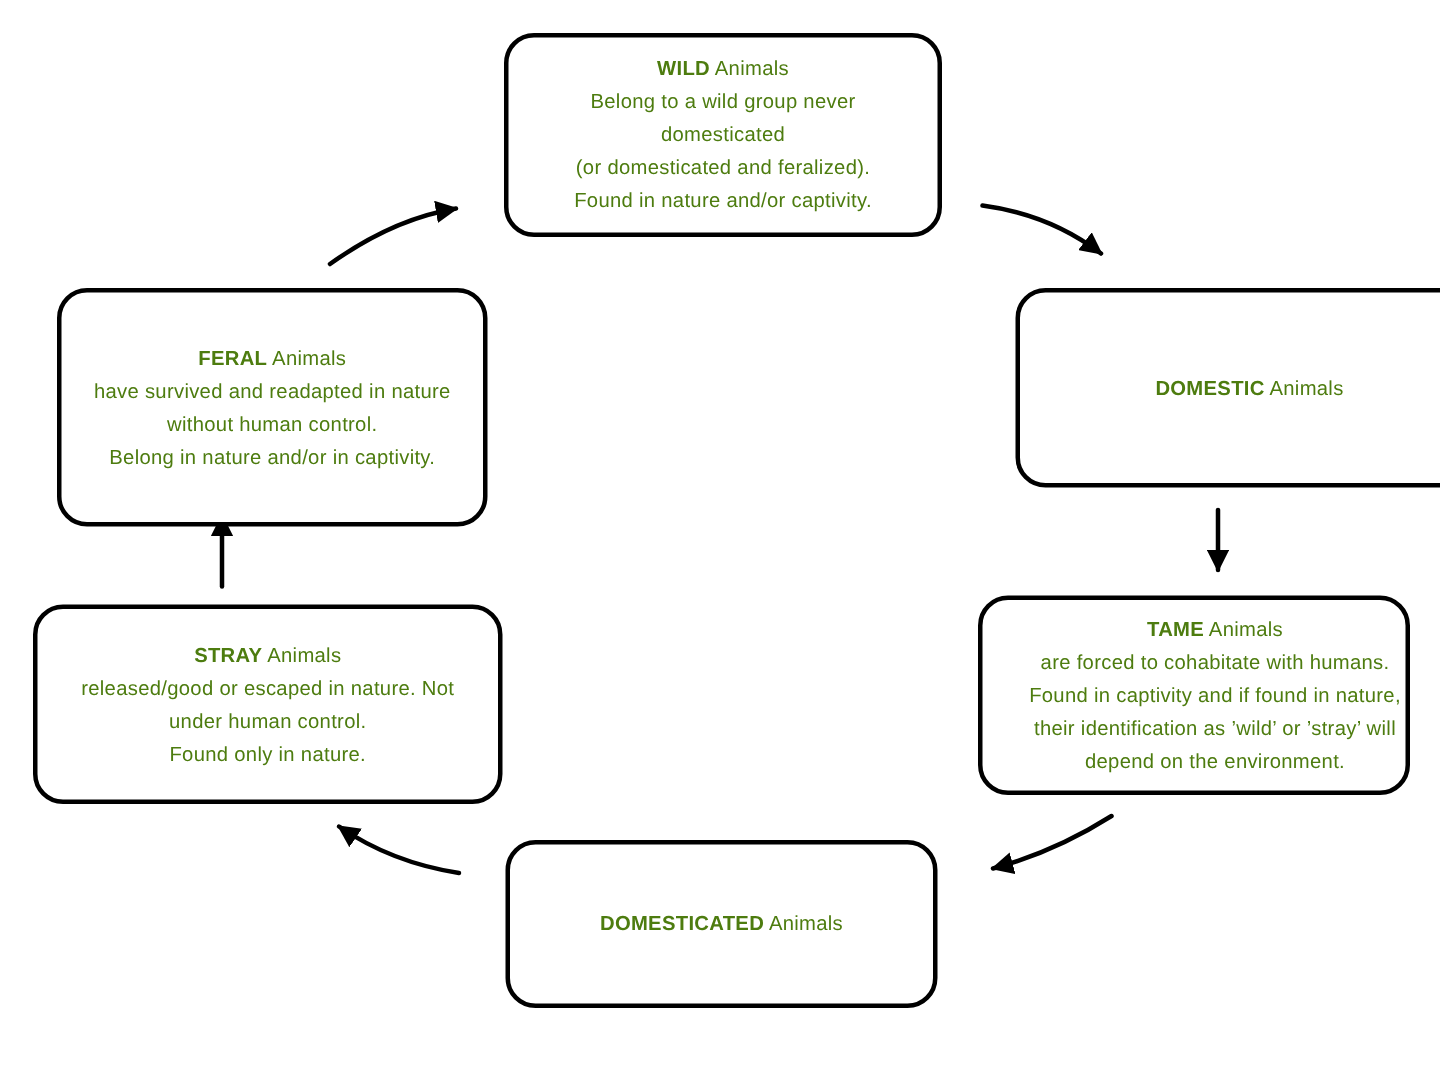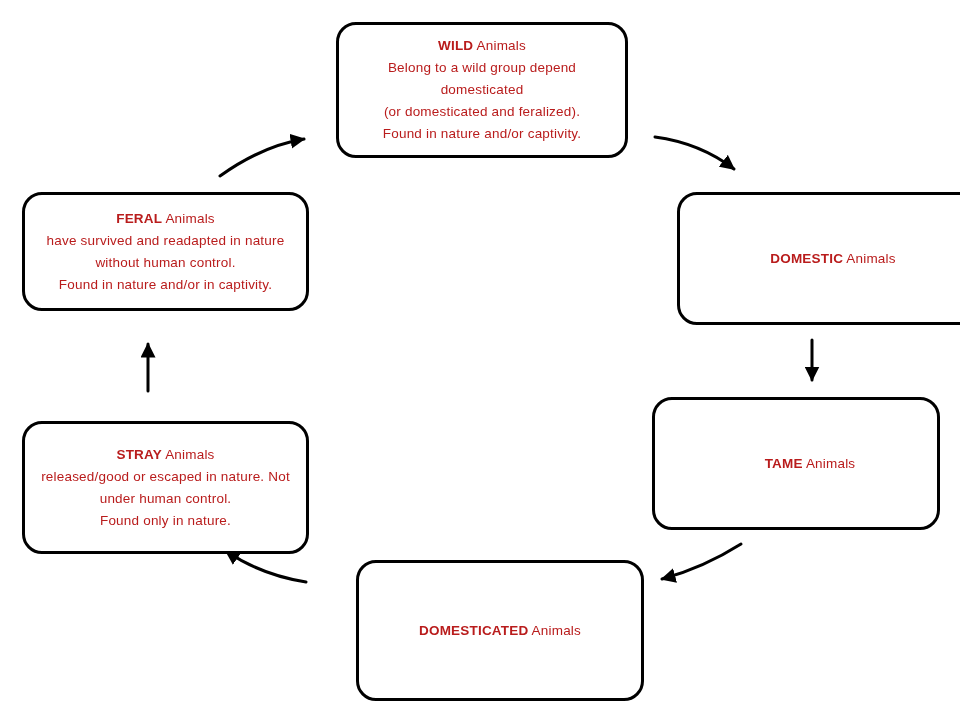--- a/index.html
+++ b/index.html
@@ -2,21 +2,21 @@
 <html><head>
 <meta charset="utf-8">
 <style>
   html, body { margin: 0; padding: 0; background: #ffffff; }
   .canvas {
     position: relative;
     width: 960px;
     height: 720px;
     background: #ffffff;
     font-family: "Liberation Sans", sans-serif;
-    color: #b91c1c;
+    color: #4d7c0f;
     overflow: hidden;
   }
   .arrow-layer {
     position: absolute;
     left: 0; top: 0;
     width: 960px; height: 720px;
     pointer-events: none;
   }
   .node {
     position: absolute;
@@ -51,45 +51,49 @@
     <path d="M 220 176 Q 262 146 304 139" fill="none" stroke="#000000" stroke-width="3" stroke-linecap="round" marker-end="url(#ah)"></path>
     <path d="M 655 137 Q 700 143 734 169" fill="none" stroke="#000000" stroke-width="3" stroke-linecap="round" marker-end="url(#ah)"></path>
     <path d="M 812 340 L 812 380" fill="none" stroke="#000000" stroke-width="3" stroke-linecap="round" marker-end="url(#ah)"></path>
     <path d="M 741 544 Q 703 568 662 579" fill="none" stroke="#000000" stroke-width="3" stroke-linecap="round" marker-end="url(#ah)"></path>
     <path d="M 306 582 Q 261 575 226 551" fill="none" stroke="#000000" stroke-width="3" stroke-linecap="round" marker-end="url(#ah)"></path>
     <path d="M 148 391 L 148 344" fill="none" stroke="#000000" stroke-width="3" stroke-linecap="round" marker-end="url(#ah)"></path>
   </svg>
 
   <div class="node" style="left:336px; top:22px; width:292px; height:136px;">
     <div class="node-title"><span class="t-bold">WILD</span><span> Animals</span></div>
-    <div class="node-body">Belong to a wild group depend
+    <div class="node-body">Belong to a wild group never
 domesticated
 (or domesticated and feralized).
 Found in nature and/or captivity.</div>
   </div>
 
   <div class="node" style="left:677px; top:192px; width:312px; height:133px;">
     <div class="node-title"><span class="t-bold">DOMESTIC</span><span> Animals</span></div>
   </div>
 
   <div class="node" style="left:652px; top:397px; width:288px; height:133px;padding-left:28px;">
     <div class="node-title"><span class="t-bold">TAME</span><span> Animals</span></div>
+    <div class="node-body">are forced to cohabitate with humans.
+Found in captivity and if found in nature,
+their identification as ’wild’ or ’stray’ will
+depend on the environment.</div>
   </div>
 
-  <div class="node" style="left:356px; top:560px; width:288px; height:141px;">
+  <div class="node" style="left:337px; top:560px; width:288px; height:112px;">
     <div class="node-title"><span class="t-bold">DOMESTICATED</span><span> Animals</span></div>
   </div>
 
-  <div class="node" style="left:22px; top:421px; width:287px; height:133px;">
+  <div class="node" style="left:22px; top:403px; width:313px; height:133px;">
     <div class="node-title"><span class="t-bold">STRAY</span><span> Animals</span></div>
     <div class="node-body">released/good or escaped in nature. Not
 under human control.
 Found only in nature.</div>
   </div>
 
-  <div class="node" style="left:22px; top:192px; width:287px; height:119px;">
+  <div class="node" style="left:38px; top:192px; width:287px; height:159px;">
     <div class="node-title"><span class="t-bold">FERAL</span><span> Animals</span></div>
     <div class="node-body">have survived and readapted in nature
 without human control.
-Found in nature and/or in captivity.</div>
+Belong in nature and/or in captivity.</div>
   </div>
 
 </div>
 
 </body></html>

